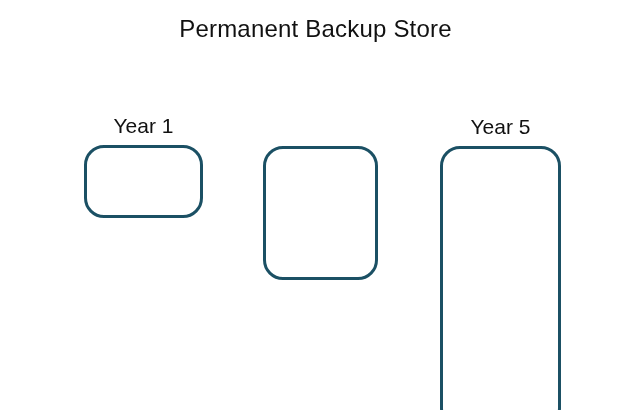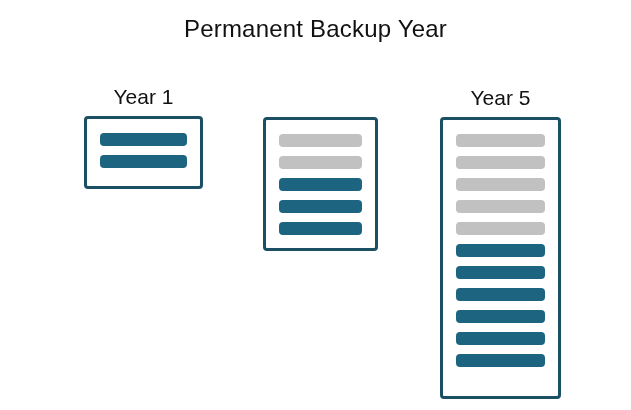--- a/index.html
+++ b/index.html
@@ -23,26 +23,26 @@
     text-align: center;
     font-size: 24px;
     font-weight: 500;
     letter-spacing: 0.2px;
     color: var(--text, #111111);
   }
   .store {
     position: absolute;
     box-sizing: border-box;
     border: 3px solid var(--border, #1b5064);
-    border-radius: 4px;
+    border-radius: 20px;
     background: #ffffff;
     display: flex;
-    flex-direction: column;
     gap: 9px;
     padding: 14px 13px;
+    margin-top: 29px;
   }
   #store-0 { left: 84px;  top: 116px; width: 119px; height: 73px;  }
   #store-1 { left: 263px; top: 117px; width: 115px; height: 134px; }
   #store-2 { left: 440px; top: 117px; width: 121px; height: 282px; }
   .store-label {
     position: absolute;
     bottom: calc(100% + 11px);
     left: 50%;
     transform: translateX(-50%);
     white-space: nowrap;
@@ -56,21 +56,21 @@
     height: 13px;
     border-radius: 4px;
   }
   .bar.recent { background: var(--teal, #1d6480); }
   .bar.aged   { background: var(--gray, #c1c1c1); }
 </style>
 </head>
 <body>
 
 <div id="canvas" style="--teal: #1d6480; --gray: #c1c1c1; --border: #1b5064; --text: #111111; --bg: #ffffff;">
-  <div class="title">Permanent Backup Year</div>
+  <div class="title">Permanent Backup Store</div>
   <div id="stores">
       <div class="store" id="store-0">
         <div class="store-label">Year 1</div>
         <div class="bar recent"></div>
         <div class="bar recent"></div>
       </div>
       <div class="store" id="store-1">
         <div class="bar aged"></div>
         <div class="bar aged"></div>
         <div class="bar recent"></div>

